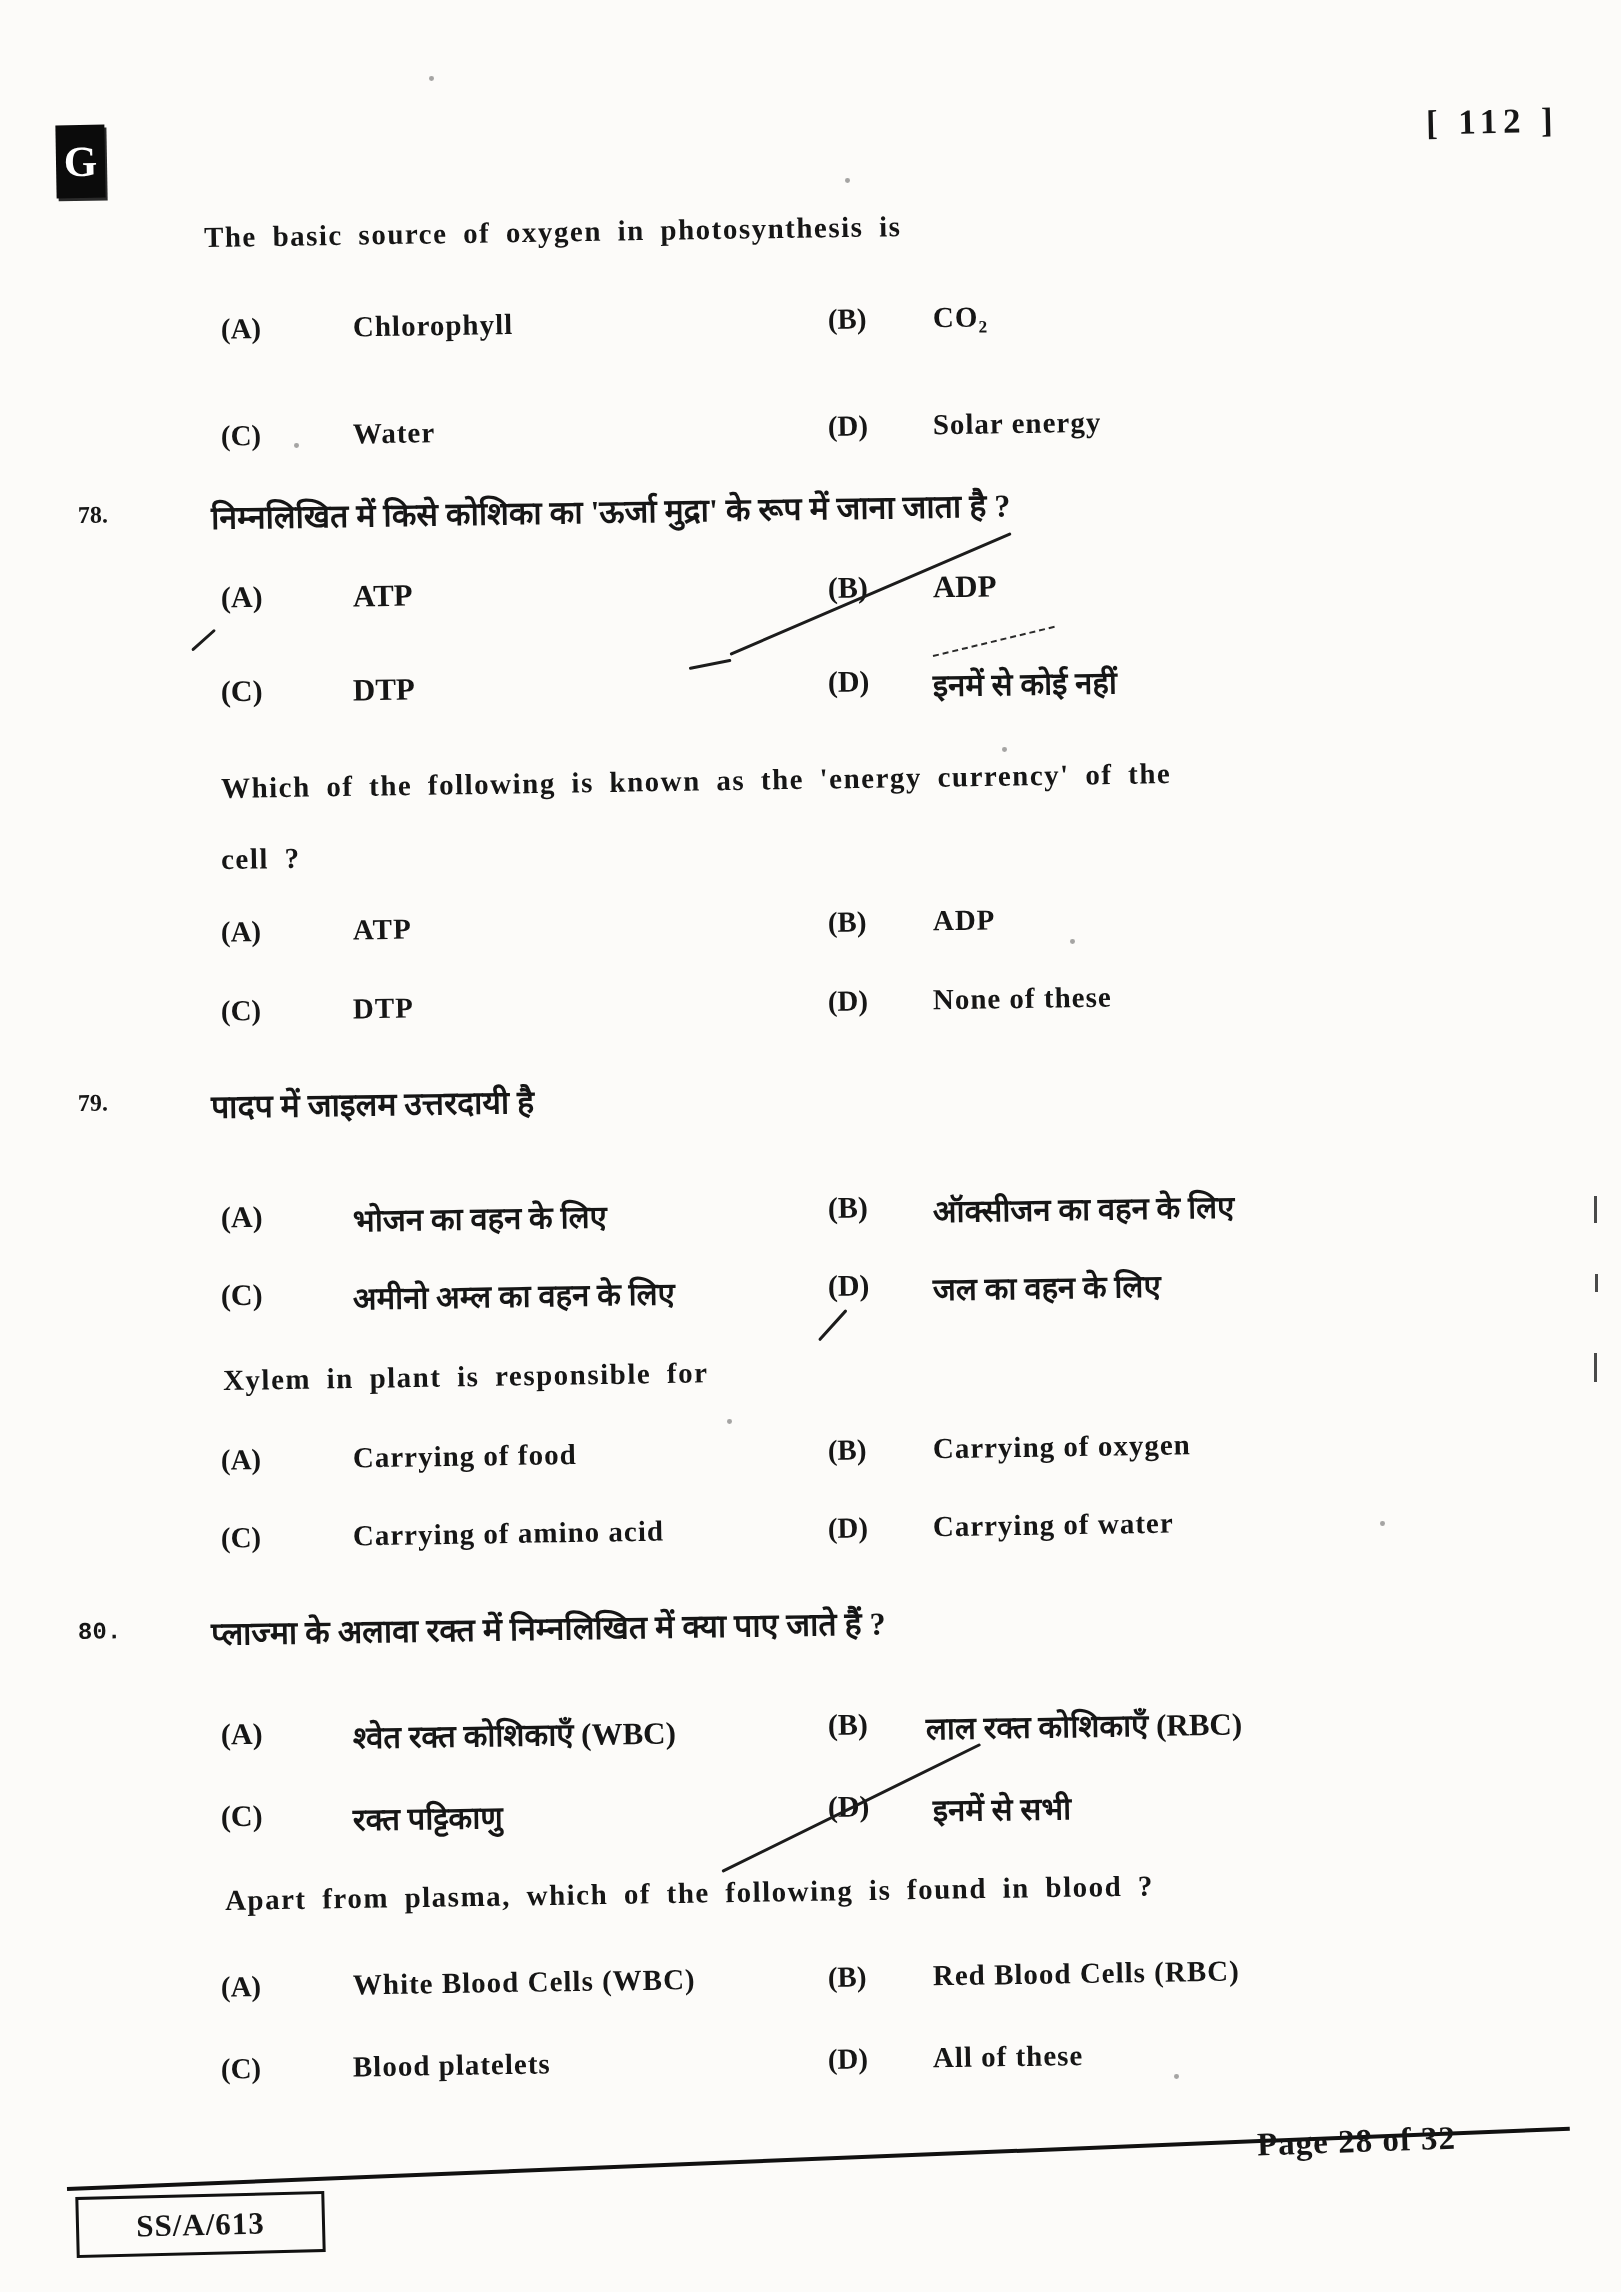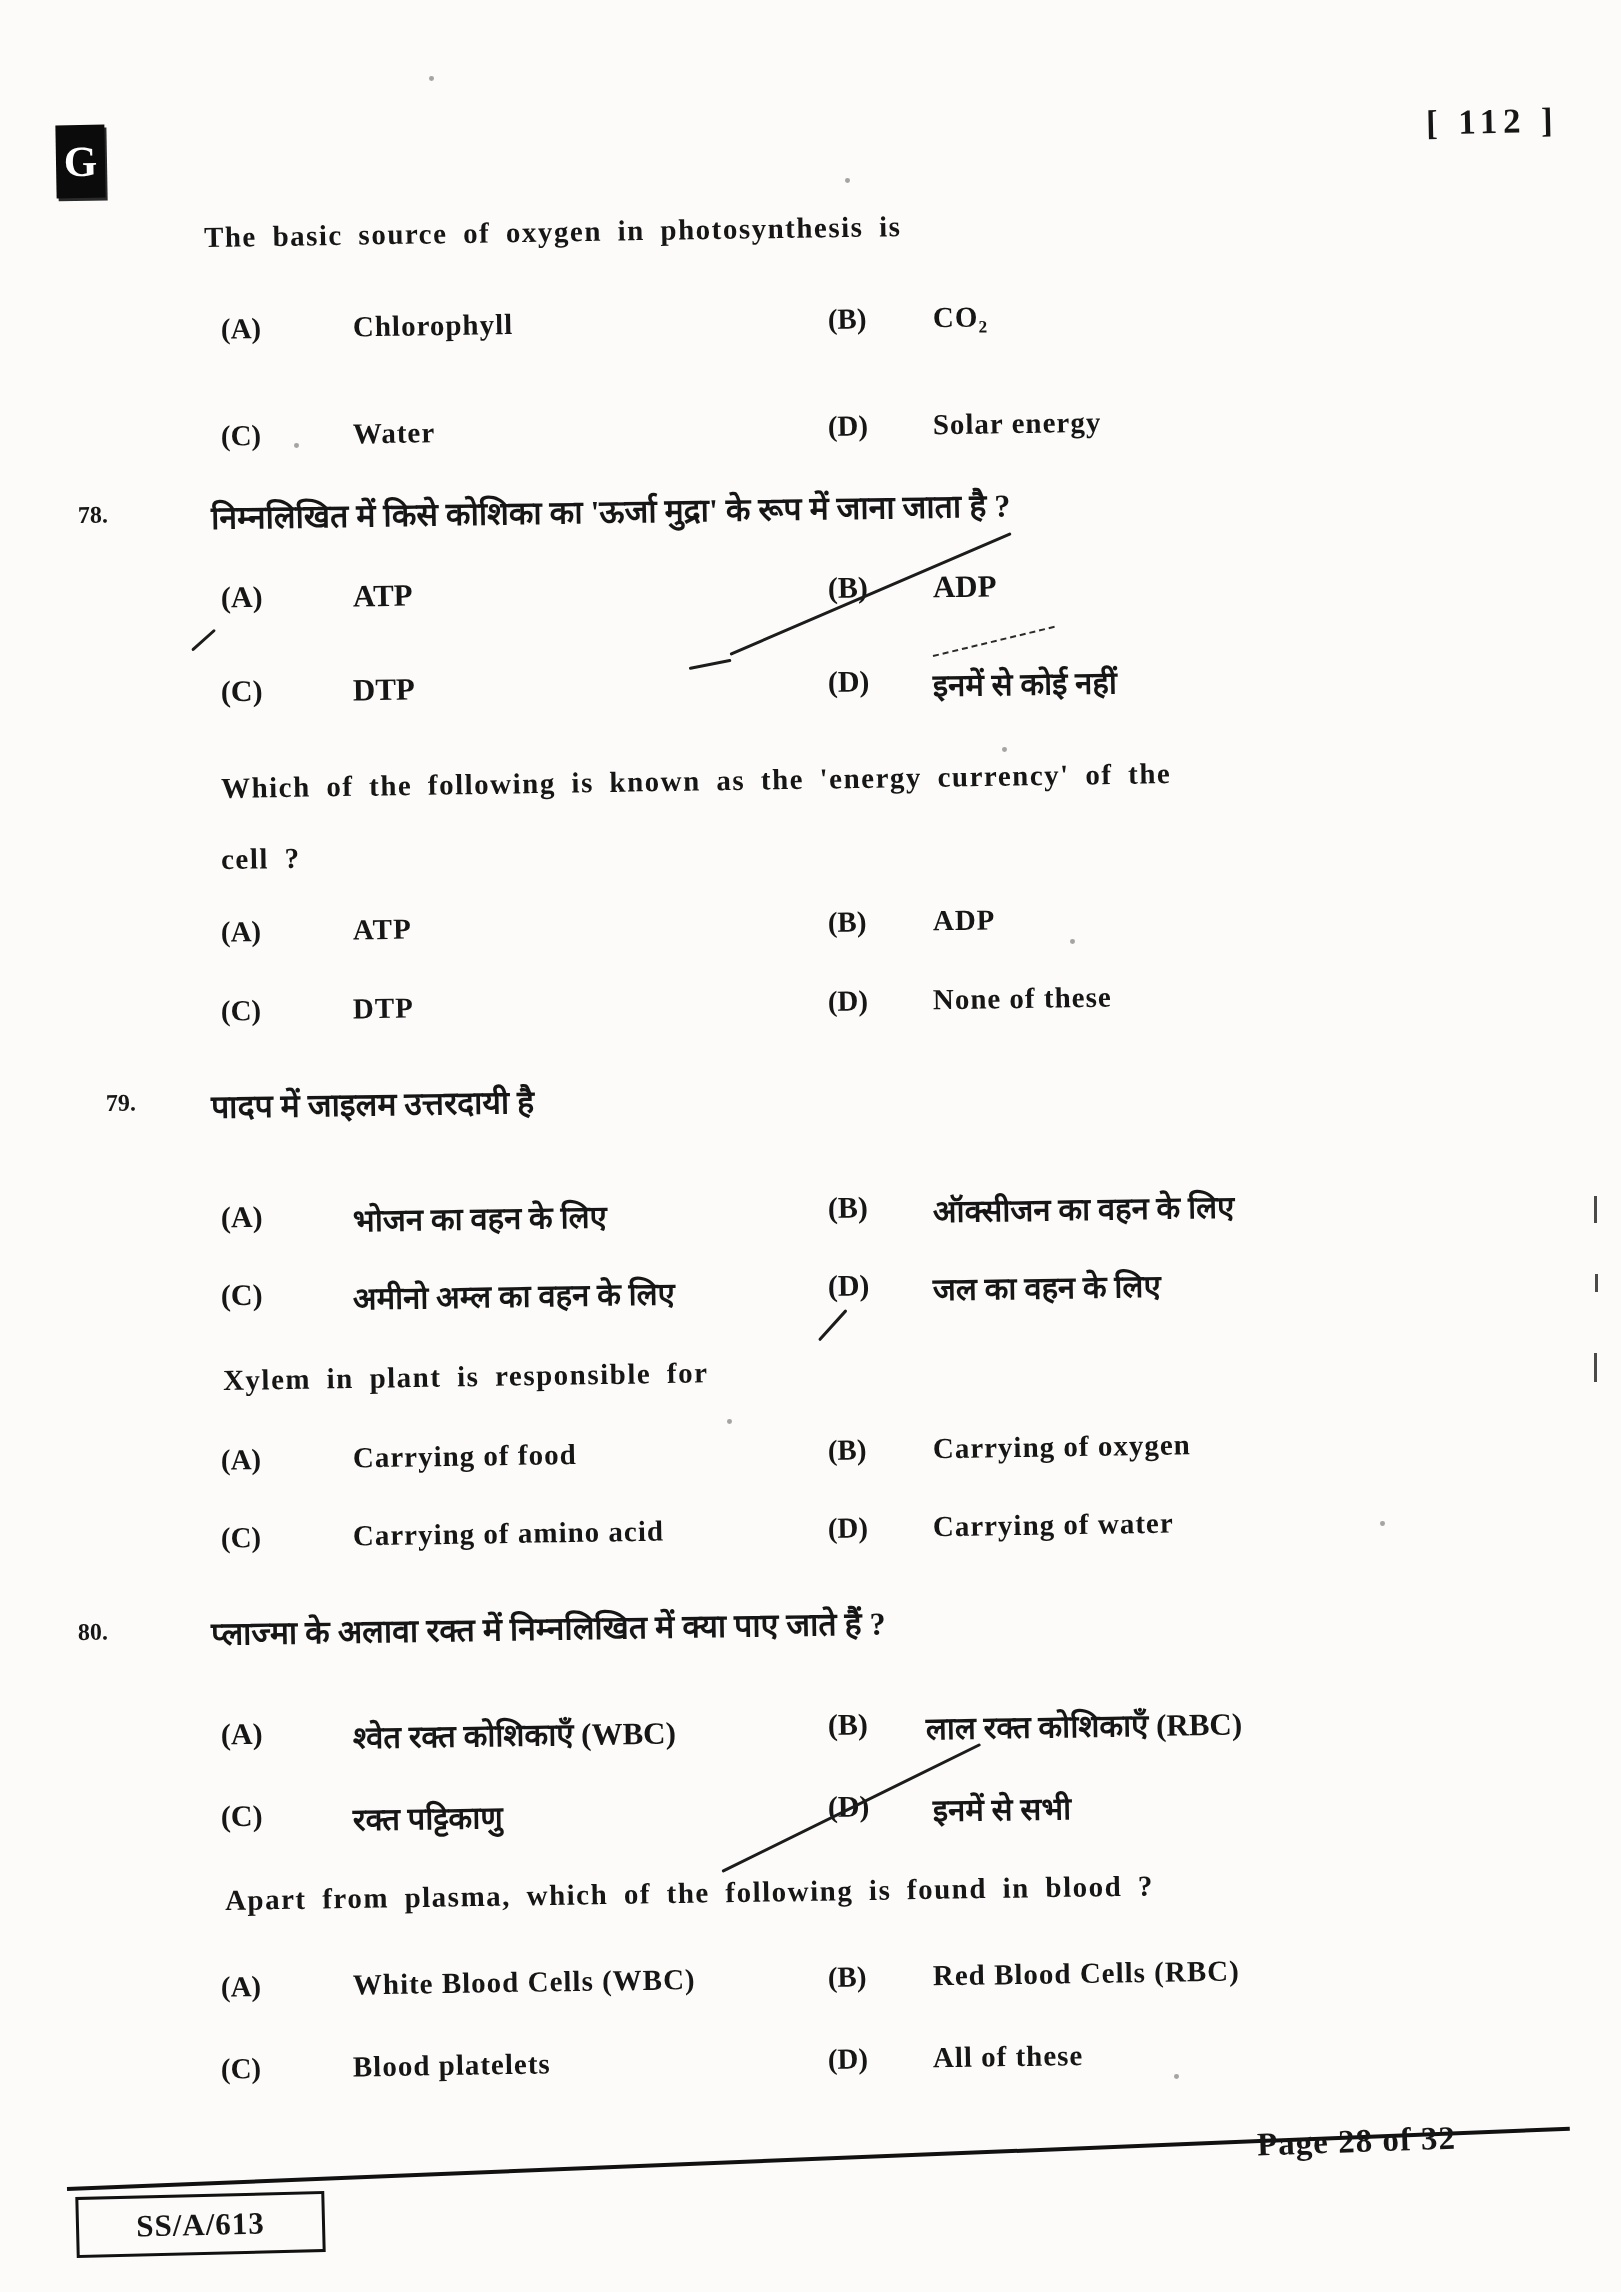--- a/index.html
+++ b/index.html
@@ -99,21 +99,21 @@
     <span class="lab2">(B)</span>
     <span class="t2">ADP</span>
   </div>
   <div class="row" style="top:998px">
     <span class="lab">(C)</span>
     <span class="t1">DTP</span>
     <span class="lab2">(D)</span>
     <span class="t2">None of these</span>
   </div>
 
-  <div class="abs qnum tilt" style="top:1090px;margin-left:28px;">79.</div>
+  <div class="abs qnum tilt" style="top:1090px;">79.</div>
   <div class="abs tilt stem-hi" style="left:211px;top:1084px;">पादप में जाइलम उत्तरदायी है</div>
 
   <div class="row hi" style="top:1204px">
     <span class="lab">(A)</span>
     <span class="t1">भोजन का वहन के लिए</span>
     <span class="lab2">(B)</span>
     <span class="t2">ऑक्सीजन का वहन के लिए</span>
   </div>
   <div class="row hi" style="top:1282px">
     <span class="lab">(C)</span>
@@ -135,21 +135,21 @@
     <span class="lab">(C)</span>
     <span class="t1">Carrying of amino acid</span>
     <span class="lab2">(D)</span>
     <span class="t2">Carrying of water</span>
   </div>
 
   <div class="mtick abs" style="left:1594px;top:1196px;height:27.4px;"></div>
   <div class="mtick abs" style="left:1595px;top:1274px;height:17.6px;"></div>
   <div class="mtick abs" style="left:1594px;top:1353px;height:29px;"></div>
 
-  <div class="abs qnum tilt" style="top:1619px;">80.</div>
+  <div class="abs qnum tilt" style="top:1619px;font-family:Liberation Mono, monospace;">80.</div>
   <div class="abs tilt stem-hi" style="left:211px;top:1611px;">प्लाज्मा के अलावा रक्त में निम्नलिखित में क्या पाए जाते हैं ?</div>
 
   <div class="row hi" style="top:1721px">
     <span class="lab">(A)</span>
     <span class="t1">श्वेत रक्त कोशिकाएँ (WBC)</span>
     <span class="lab2">(B)</span>
     <span class="t2" style="left:926px">लाल रक्त कोशिकाएँ (RBC)</span>
   </div>
   <div class="row hi" style="top:1803px">
     <span class="lab">(C)</span>

